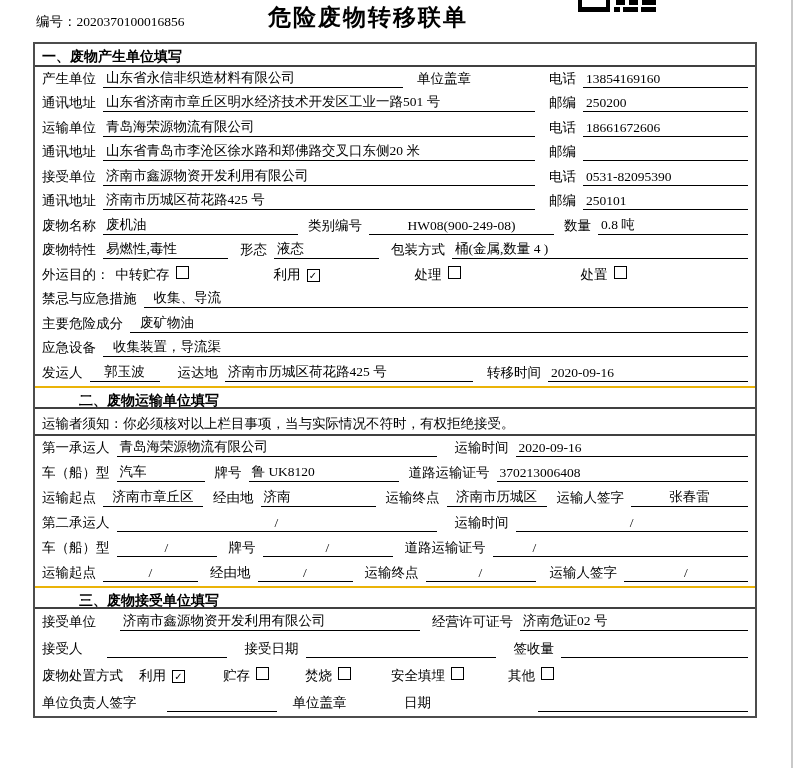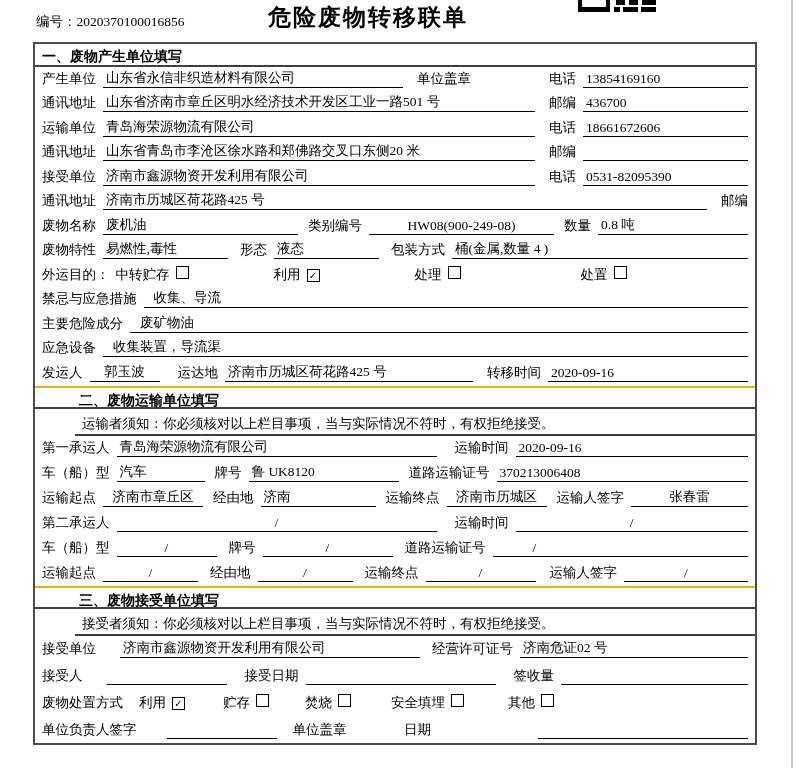--- a/index.html
+++ b/index.html
@@ -13,21 +13,21 @@
              font-family:"Liberation Sans","DejaVu Sans",sans-serif;font-weight:bold;
              font-size:23px;letter-spacing:2px;}
   .qr{position:absolute;left:578px;top:0;}
   
   .tbl{position:absolute;left:33px;top:42px;width:724px;box-sizing:border-box;
        border:2px solid #4c4c4c;background:#fff;}
   .sec-h{font-family:"Liberation Sans","DejaVu Sans",sans-serif;font-weight:bold;
          font-size:14px;padding:4px 7px 2px;height:23px;box-sizing:border-box;
          border-bottom:2px solid #404040;}
   .sec-h.mid{border-top:2px solid #eab308;padding-left:44px;}
-  .notice{padding:6px 7px 0;height:27px;box-sizing:border-box;border-bottom:2px solid #404040;margin-left:40px;}
+  .notice{padding:6px 7px 0;height:27px;box-sizing:border-box;border-bottom:2px solid #404040;}
   .row{display:flex;align-items:flex-end;padding:8px 7px 4px;height:24.5px;box-sizing:border-box;}
   .sec2 .row{height:25px;}
   .sec3 .row{height:26.75px;}
   .lbl{white-space:nowrap;flex:none;}
   .uv{border-bottom:1px solid #000;white-space:nowrap;padding:0 3px;margin-left:7px;
       box-sizing:border-box;min-height:17px;}
   .uv.c{text-align:center;}
   .uv.fill{flex:1;}
   .sp{flex:1;}
   .opt{white-space:nowrap;flex:none;}
@@ -70,21 +70,21 @@
       <span class="lbl" style="margin-left:14px">单位盖章</span>
       <span class="sp"></span>
       <span class="lbl">电话</span>
       <span class="uv" style="width:165px">13854169160</span>
     </div>
 
     <div class="row">
       <span class="lbl">通讯地址</span>
       <span class="uv fill" style="margin-right:14px">山东省济南市章丘区明水经济技术开发区工业一路501 号</span>
       <span class="lbl">邮编</span>
-      <span class="uv" style="width:165px">436700</span>
+      <span class="uv" style="width:165px">250200</span>
     </div>
 
     <div class="row">
       <span class="lbl">运输单位</span>
       <span class="uv fill" style="margin-right:14px">青岛海荣源物流有限公司</span>
       <span class="lbl">电话</span>
       <span class="uv" style="width:165px">18661672606</span>
     </div>
 
     <div class="row">
@@ -98,20 +98,21 @@
       <span class="lbl">接受单位</span>
       <span class="uv fill" style="margin-right:14px">济南市鑫源物资开发利用有限公司</span>
       <span class="lbl">电话</span>
       <span class="uv" style="width:165px">0531-82095390</span>
     </div>
 
     <div class="row">
       <span class="lbl">通讯地址</span>
       <span class="uv fill" style="margin-right:14px">济南市历城区荷花路425 号</span>
       <span class="lbl">邮编</span>
+      <span class="uv" style="width:165px">250101</span>
     </div>
 
     <div class="row">
       <span class="lbl">废物名称</span>
       <span class="uv" style="width:195px">废机油</span>
       <span class="lbl" style="margin-left:10px">类别编号</span>
       <span class="uv c" style="width:185px">HW08(900-249-08)</span>
       <span class="lbl" style="margin-left:10px">数量</span>
       <span class="uv fill">0.8 吨</span>
     </div>
@@ -219,21 +220,20 @@
         <span class="uv c" style="width:95px">/</span>
         <span class="lbl" style="margin-left:12px">运输终点</span>
         <span class="uv c" style="width:110px">/</span>
         <span class="lbl" style="margin-left:14px">运输人签字</span>
         <span class="uv fill c">/</span>
       </div>
     </div>
 
     <div class="sec3">
       <div class="sec-h mid">三、废物接受单位填写</div>
-      <div class="notice">接受者须知：你必须核对以上栏目事项，当与实际情况不符时，有权拒绝接受。</div>
 
       <div class="row">
         <span class="lbl">接受单位</span>
         <span class="uv" style="width:300px;margin-left:24px">济南市鑫源物资开发利用有限公司</span>
         <span class="lbl" style="margin-left:12px">经营许可证号</span>
         <span class="uv fill">济南危证02 号</span>
       </div>
 
       <div class="row">
         <span class="lbl">接受人</span>

